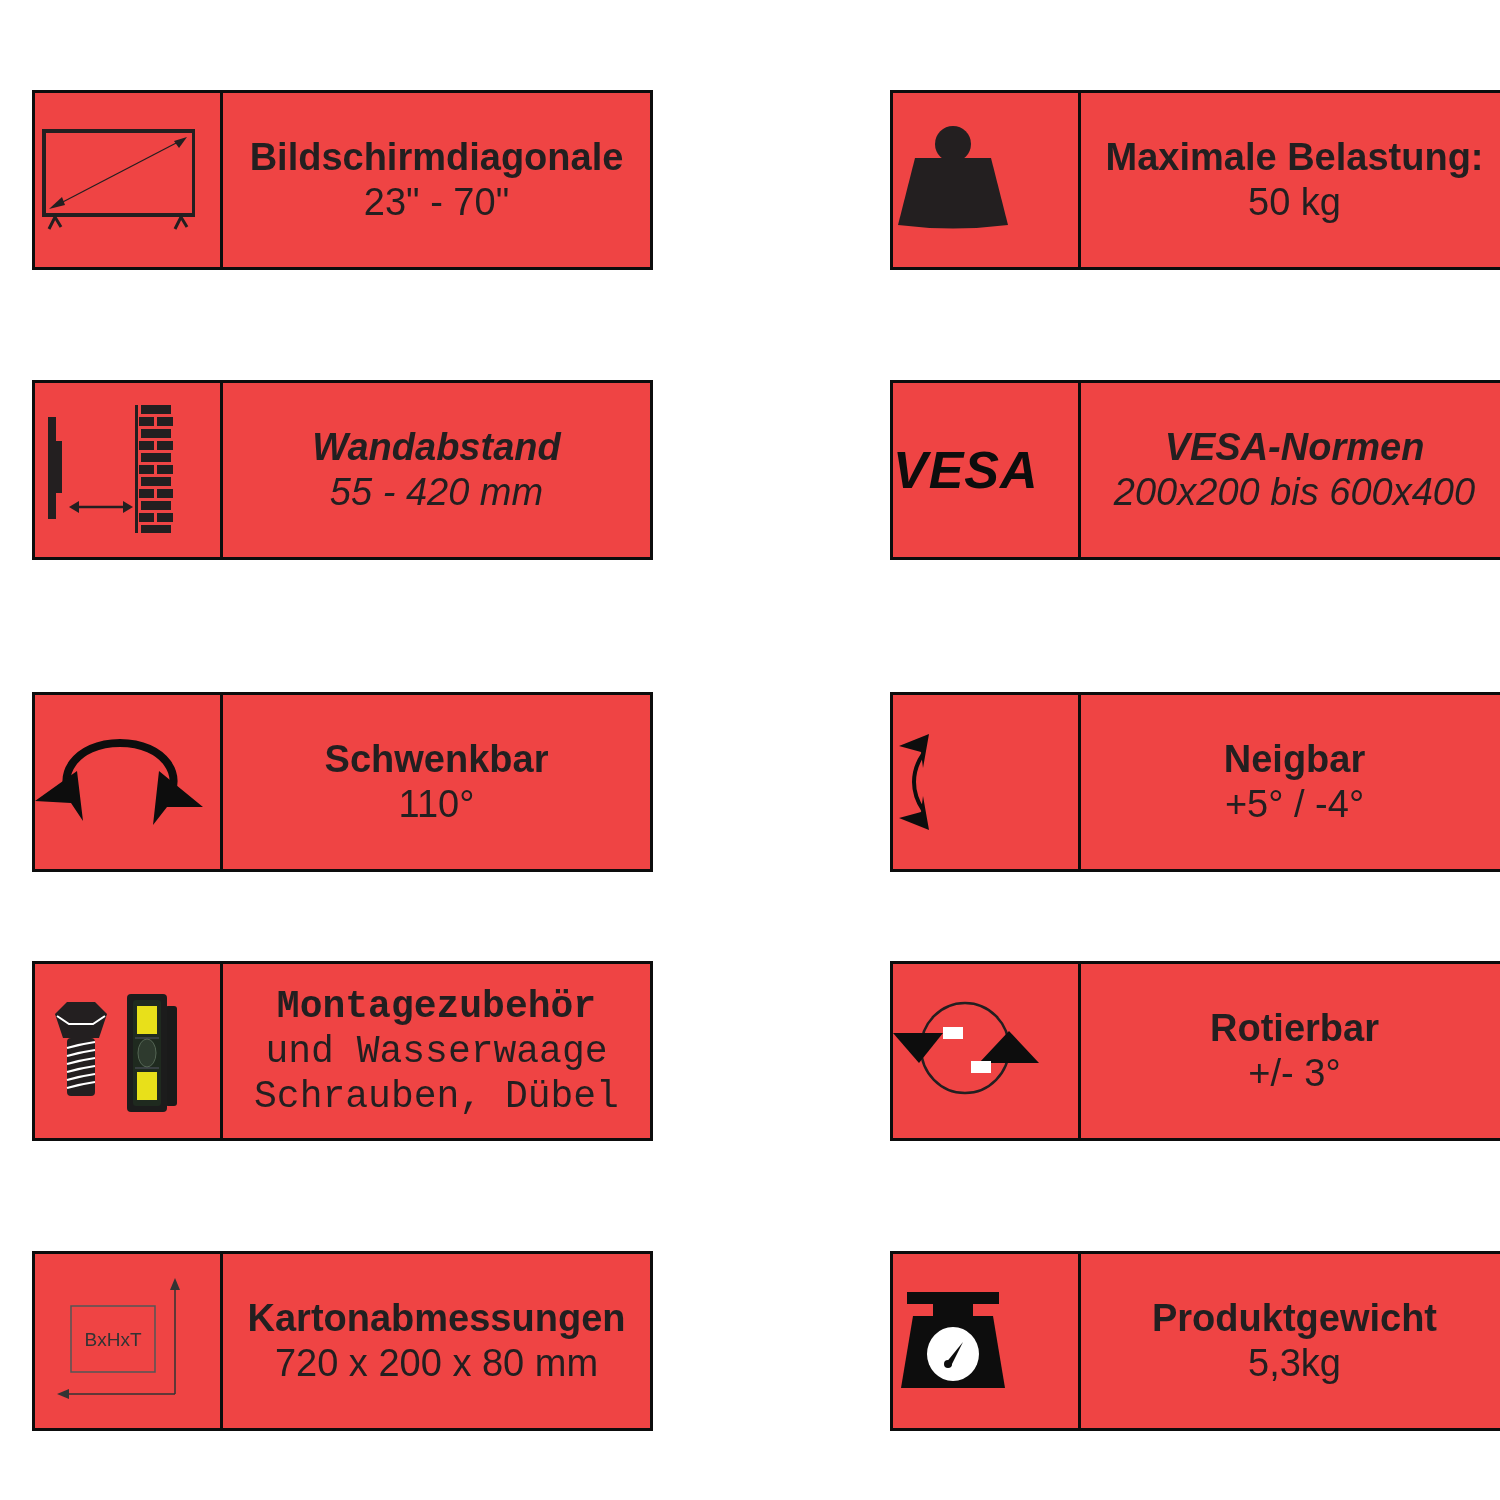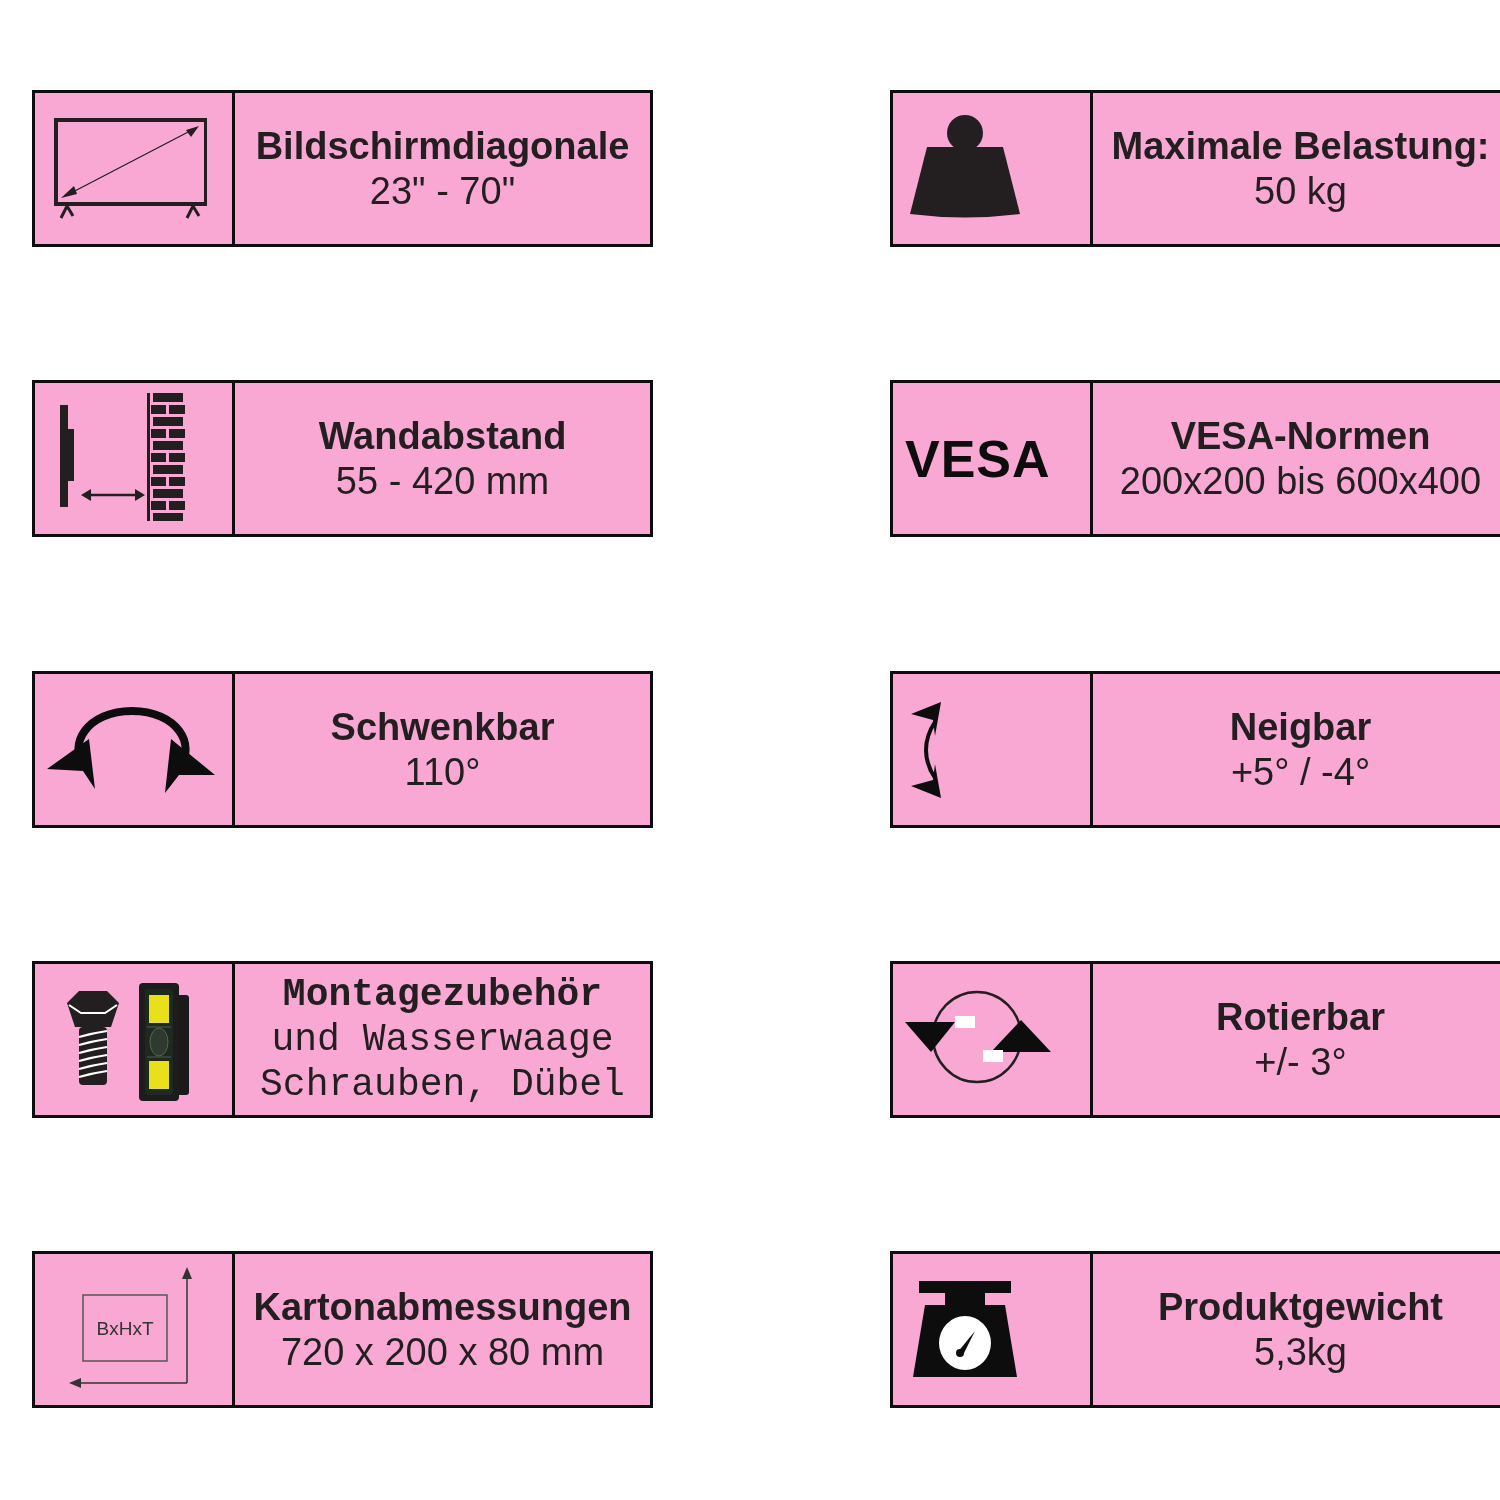--- a/index.html
+++ b/index.html
@@ -11,26 +11,25 @@
       width: 1500px;
       height: 1500px;
       position: relative;
       overflow: hidden;
       font-family: "Liberation Sans", sans-serif;
       color: #231f20;
     }
     .card {
       position: absolute;
       width: 621px;
-      height: 157px;
+      height: 180px;
       box-sizing: border-box;
       border: 3px solid #0d0d0d;
       display: flex;
-      background: #f9a8d4;
-      padding-left: 12px;
+      background: #ef4444;
     }
     .card .icon-cell {
       width: 188px;
       height: 100%;
       box-sizing: border-box;
       border-right: 3px solid #0d0d0d;
       display: flex;
       align-items: center;
       justify-content: flex-start;
       flex: 0 0 auto;
@@ -53,22 +52,22 @@
     .card .value {
       font-size: 38px;
       color: #231f20;
       white-space: nowrap;
     }
     .card.three-line .text-cell { line-height: 45px; font-family: Liberation Mono, monospace; }
 
     .col-left { left: 32px; }
     .col-right { left: 846px; margin-left: 44px; }
     .row-1 { top: 90px; }
-    .row-2 { top: 380px; }
-    .row-3 { top: 671px; }
+    .row-2 { top: 380px; font-style: italic; }
+    .row-3 { top: 692px; }
     .row-4 { top: 961px; }
     .row-5 { top: 1251px; }
 
     .vesa-logo {
       font-family: "Liberation Sans", sans-serif;
       font-weight: bold;
       font-size: 52px;
       letter-spacing: 1px;
       color: #0d0d0d;
     }

